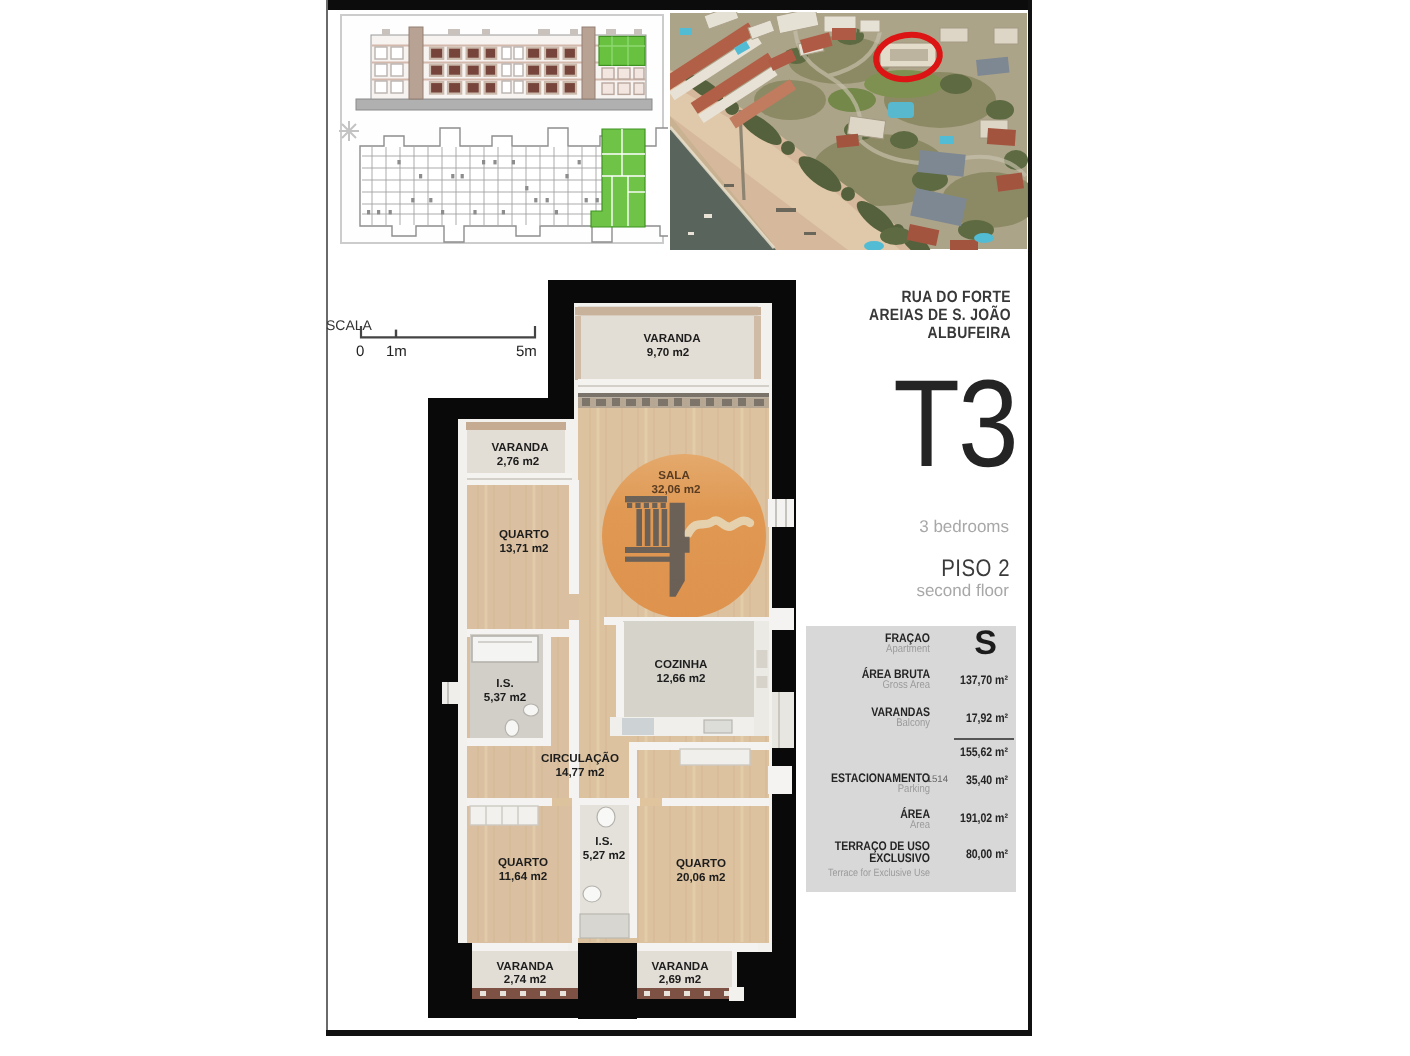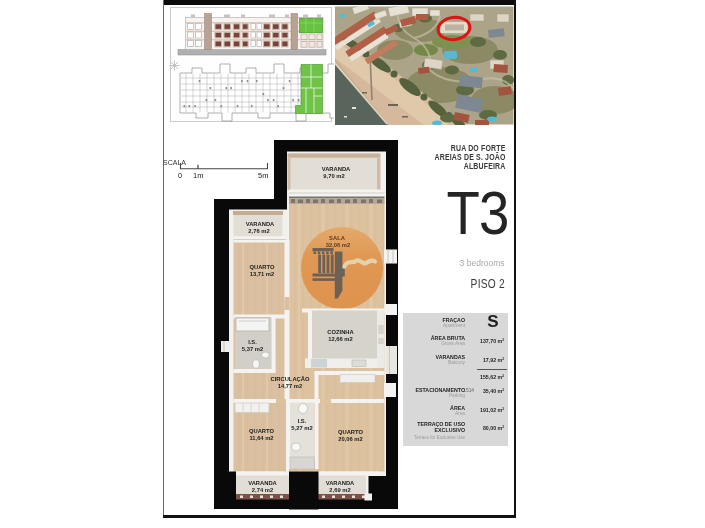--- a/index.html
+++ b/index.html
@@ -604,20 +604,21 @@
   </svg>
 
   <div class="abs cx" style="left:340px;top:145.2px;width:165.5px;text-align:right;font-size:8.2px;line-height:8.9px;color:#383838;letter-spacing:0.2px;font-weight:bold;">RUA DO FORTE<br>AREIAS DE S. JOÃO<br>ALBUFEIRA</div>
 
   <div class="abs" style="left:340px;top:181.5px;width:168.5px;text-align:right;font-size:62px;line-height:62px;letter-spacing:-1px;color:#242424;transform:scaleX(0.88);transform-origin:100% 0;">T3</div>
 
   <div class="abs" style="left:340px;top:258px;width:164.5px;text-align:right;font-size:8.5px;color:#a8a8a8;">3 bedrooms</div>
 
   <div class="abs" style="left:340px;top:277px;width:165px;text-align:right;font-size:12px;letter-spacing:0.3px;color:#3a3a3a;transform:scaleX(0.85);transform-origin:100% 0;">PISO 2</div>
 
+  <div class="abs" style="left:340px;top:289.5px;width:164.5px;text-align:right;font-size:8.5px;color:#a8a8a8;">second floor</div>
 
   <div class="abs" style="left:402.5px;top:313px;width:105.5px;height:133px;background:#d8d8d8;"></div>
 
   <div class="lb" style="top:315.5px;">FRAÇAO</div>
   <div class="sub" style="top:321.8px;">Apartment</div>
 
   <div class="abs" style="left:400px;top:311.5px;width:98.5px;text-align:right;font-size:17px;font-weight:bold;color:#1c1c1c;">S</div>
 
   <div class="lb" style="top:334px;">ÁREA BRUTA</div>
   <div class="sub" style="top:340.3px;">Gross Area</div>

